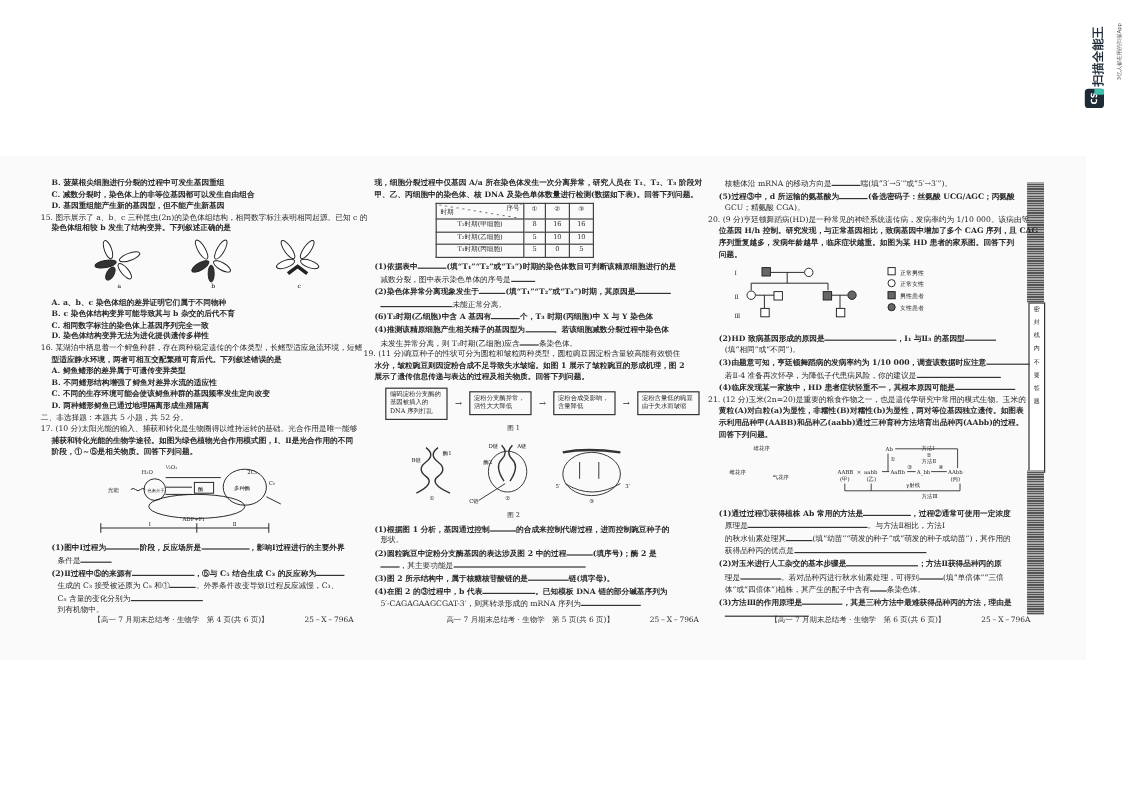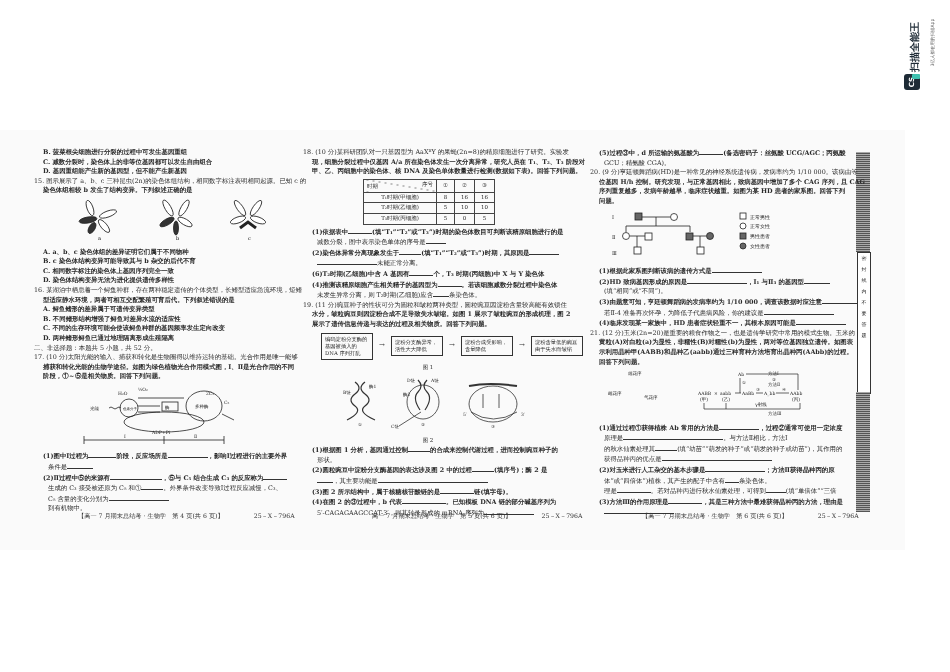--- a/index.html
+++ b/index.html
@@ -136,21 +136,20 @@
   <p class="ind"><span>(1)图中Ⅰ过程为</span><span class="blank" style="width:28px"></span><span>阶段，反应场所是</span><span class="blank" style="width:40px"></span><span>，影响Ⅰ过程进行的主要外界</span></p>
   <p class="ind2"><span>条件是</span><span class="blank" style="width:26px"></span></p>
   <p class="ind"><span>(2)Ⅱ过程中⑤的来源有</span><span class="blank" style="width:52px"></span><span>，⑤与 C₅ 结合生成 C₃ 的反应称为</span><span class="blank" style="width:24px"></span></p>
   <p class="ind2"><span>生成的 C₃ 接受被还原为 C₅ 和①</span><span class="blank" style="width:22px"></span><span>。外界条件改变导致Ⅰ过程反应减慢，C₃、</span></p>
   <p class="ind2"><span>C₅ 含量的变化分别为</span><span class="blank" style="width:60px"></span></p>
   <p class="ind2">到有机物中。</p>
 </div>
 <div class="footer" style="left:78px;top:512px;"><span>【高一 7 月期末总结考 · 生物学　第 4 页(共 6 页)】</span><span style="margin-left:30px">25－X－796A</span></div>
 
 <div class="col" style="left:303px;width:280px;">
-  <p>18. (10 分)某科研团队对一只基因型为 AaXᴮY 的果蝇(2n=8)的精原细胞进行了研究。实验发</p>
   <p class="ind">现，细胞分裂过程中仅基因 A/a 所在染色体发生一次分离异常，研究人员在 T₁、T₂、T₃ 阶段对</p>
   <p class="ind">甲、乙、丙细胞中的染色体、核 DNA 及染色单体数量进行检测(数据如下表)。回答下列问题。</p>
   <table class="t">
     <tbody>
         <tr>
           <td style="width:60px;position:relative;height:12px;background:linear-gradient(to top right,transparent 49%,#444 50%,transparent 51%);">
             <span style="position:absolute;right:3px;top:0;">序号</span>
             <span style="position:absolute;left:3px;bottom:0;">时期</span>
           </td>
           <td>①</td>
@@ -229,20 +228,21 @@
   <p class="ind2">形状。</p>
   <p class="ind"><span>(2)圆粒豌豆中淀粉分支酶基因的表达涉及图 2 中的过程</span><span class="blank" style="width:22px"></span><span>(填序号)；酶 2 是</span></p>
   <p class="ind2"><span class="blank" style="width:16px"></span><span>，其主要功能是</span><span class="blank" style="width:110px"></span></p>
   <p class="ind"><span>(3)图 2 所示结构中，属于核糖核苷酸链的是</span><span class="blank" style="width:34px"></span><span>链(填字母)。</span></p>
   <p class="ind"><span>(4)在图 2 的③过程中，b 代表</span><span class="blank" style="width:44px"></span><span>。已知模板 DNA 链的部分碱基序列为</span></p>
   <p class="ind2"><span>5′-CAGAGAAGCGAT-3′，则其转录形成的 mRNA 序列为</span><span class="blank" style="width:50px"></span></p>
 </div>
 <div class="footer" style="left:372px;top:512px;"><span>高一 7 月期末总结考 · 生物学　第 5 页(共 6 页)】</span><span style="margin-left:30px">25－X－796A</span></div>
 
 <div class="col" style="left:590px;width:260px;">
+  <p class="ind2"><span>核糖体沿 mRNA 的移动方向是</span><span class="blank" style="width:24px"></span><span>端(填“3′→5′”或“5′→3′”)。</span></p>
   <p class="ind"><span>(5)过程③中，d 所运输的氨基酸为</span><span class="blank" style="width:24px"></span><span>(备选密码子：丝氨酸 UCG/AGC；丙氨酸</span></p>
   <p class="ind2">GCU；精氨酸 CGA)。</p>
   <p>20. (9 分)亨廷顿舞蹈病(HD)是一种常见的神经系统遗传病，发病率约为 1/10 000。该病由等</p>
   <p class="ind">位基因 H/h 控制。研究发现，与正常基因相比，致病基因中增加了多个 CAG 序列，且 CAG</p>
   <p class="ind">序列重复越多，发病年龄越早，临床症状越重。如图为某 HD 患者的家系图。回答下列</p>
   <p class="ind">问题。</p>
   <svg class="fig" width="250" height="52" viewBox="0 0 250 52">
     <g font-size="5" fill="#222">
       <text x="22" y="10">Ⅰ</text>
       <text x="22" y="30">Ⅱ</text>
@@ -271,21 +271,20 @@
       <rect x="150" y="24" width="6" height="6" fill="#666"></rect>
         <circle cx="153" cy="37" r="3" fill="#666"></circle>
     </g>
     <g font-size="5" fill="#222">
       <text x="160" y="10">正常男性</text>
       <text x="160" y="19">正常女性</text>
       <text x="160" y="29">男性患者</text>
       <text x="160" y="39">女性患者</text>
     </g>
   </svg>
-  <p class="ind"><span>(1)根据此家系图判断该病的遗传方式是</span><span class="blank" style="width:50px"></span></p>
   <p class="ind"><span>(2)HD 致病基因形成的原因是</span><span class="blank" style="width:60px"></span><span>，Ⅰ₁ 与Ⅱ₃ 的基因型</span><span class="blank" style="width:26px"></span></p>
   <p class="ind2">(填“相同”或“不同”)。</p>
   <p class="ind"><span>(3)由题意可知，亨廷顿舞蹈病的发病率约为 1/10 000，调查该数据时应注意</span><span class="blank" style="width:36px"></span></p>
   <p class="ind2"><span>若Ⅱ-4 准备再次怀孕，为降低子代患病风险，你的建议是</span><span class="blank" style="width:70px"></span></p>
   <p class="ind"><span>(4)临床发现某一家族中，HD 患者症状轻重不一，其根本原因可能是</span><span class="blank" style="width:50px"></span></p>
   <p>21. (12 分)玉米(2n=20)是重要的粮食作物之一，也是遗传学研究中常用的模式生物。玉米的</p>
   <p class="ind">黄粒(A)对白粒(a)为显性，非糯性(B)对糯性(b)为显性，两对等位基因独立遗传。如图表</p>
   <p class="ind">示利用品种甲(AABB)和品种乙(aabb)通过三种育种方法培育出品种丙(AAbb)的过程。</p>
   <p class="ind">回答下列问题。</p>
   <svg class="fig" width="250" height="48" viewBox="0 0 250 48">
@@ -323,18 +322,18 @@
         <line x1="114" y1="40" x2="210" y2="40"></line>
         <line x1="210" y1="40" x2="210" y2="34"></line>
       <line x1="136" y1="34" x2="136" y2="40"></line>
     </g>
   </svg>
   <p class="ind"><span>(1)通过过程①获得植株 Ab 常用的方法是</span><span class="blank" style="width:40px"></span><span>，过程②通常可使用一定浓度</span></p>
   <p class="ind2"><span>原理是</span><span class="blank" style="width:100px"></span><span>。与方法Ⅱ相比，方法Ⅰ</span></p>
   <p class="ind2"><span>的秋水仙素处理其</span><span class="blank" style="width:22px"></span><span>(填“幼苗”“萌发的种子”或“萌发的种子或幼苗”)，其作用的</span></p>
   <p class="ind2"><span>获得品种丙的优点是</span><span class="blank" style="width:110px"></span></p>
   <p class="ind"><span>(2)对玉米进行人工杂交的基本步骤是</span><span class="blank" style="width:60px"></span><span>；方法Ⅱ获得品种丙的原</span></p>
+  <p class="ind2"><span>理是</span><span class="blank" style="width:34px"></span><span>。若对品种丙进行秋水仙素处理，可得到</span><span class="blank" style="width:20px"></span><span>(填“单倍体”“三倍</span></p>
   <p class="ind2"><span>体”或“四倍体”)植株，其产生的配子中含有</span><span class="blank" style="width:14px"></span><span>条染色体。</span></p>
-  <p class="ind2"><span>理是</span><span class="blank" style="width:34px"></span><span>。若对品种丙进行秋水仙素处理，可得到</span><span class="blank" style="width:20px"></span><span>(填“单倍体”“三倍</span></p>
   <p class="ind"><span>(3)方法Ⅲ的作用原理是</span><span class="blank" style="width:34px"></span><span>，其是三种方法中最难获得品种丙的方法，理由是</span></p>
   <p class="ind2"><span class="blank" style="width:70px"></span></p>
 </div>
 <div class="footer" style="left:642px;top:512px;"><span>【高一 7 月期末总结考 · 生物学　第 6 页(共 6 页)】</span><span style="margin-left:30px">25－X－796A</span></div>
 
 </body></html>

